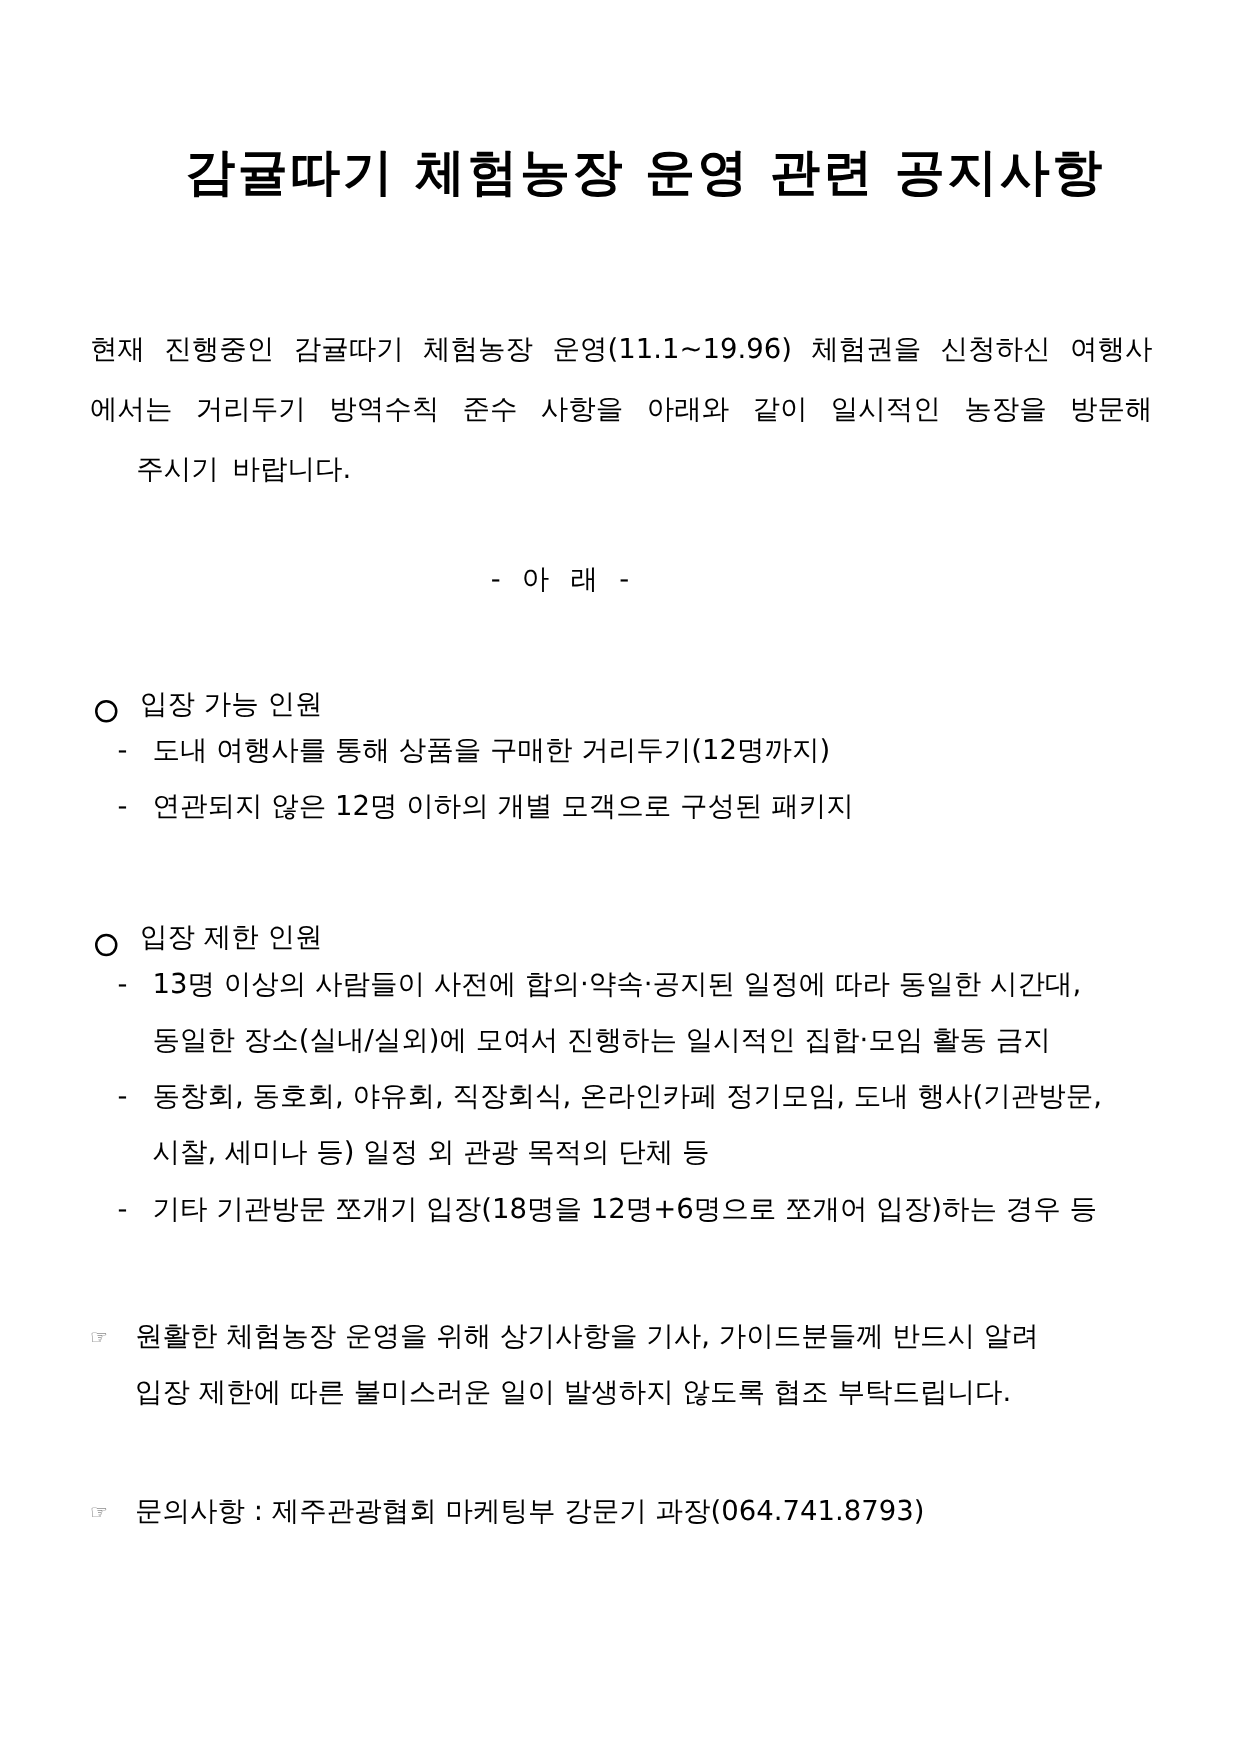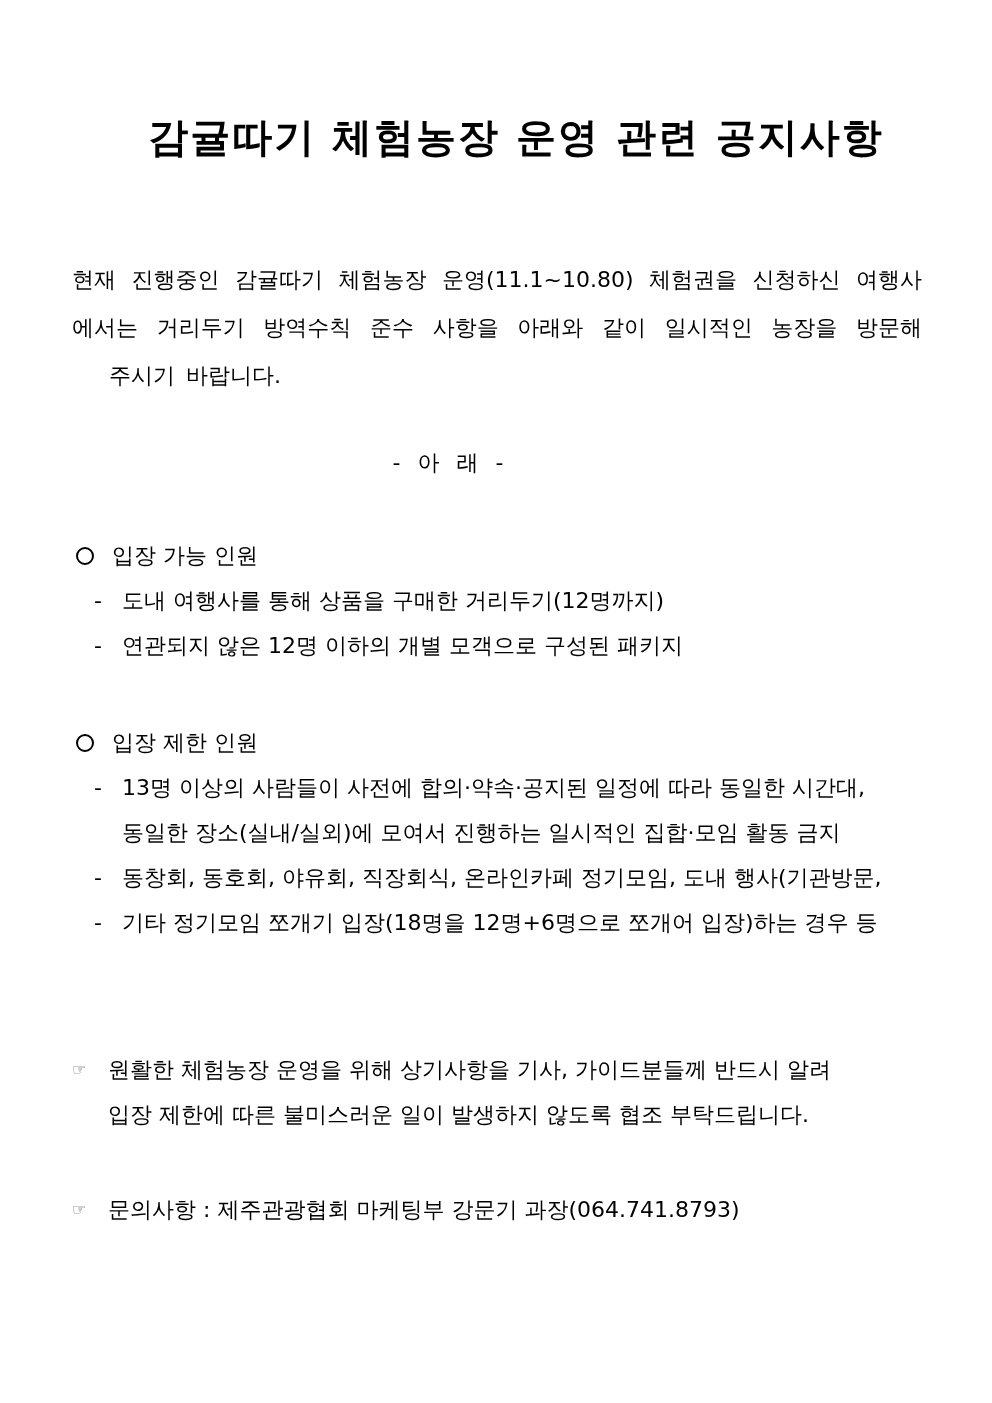--- a/index.html
+++ b/index.html
@@ -18,42 +18,42 @@
       font-size: 22px; line-height: 48px; text-align: justify;
       word-spacing: 4px;
     }
     .intro-line { display: block; white-space: nowrap; text-align-last: justify; }
     .intro-line.last { text-align-last: left; margin-left: 37px; }
     .below {
       position: absolute; left: 0; top: 448px; width: 896px; text-align: center;
       font-size: 22px; word-spacing: 10px;
     }
     .section { position: absolute; left: 72px; width: 860px; font-size: 22px; }
-    .section-head { display: flex; align-items: center; height: 44px; }
+    .section-head { display: flex; align-items: flex-end; height: 44px; }
     .circle-icon {
       display: inline-block; width: 14px; height: 14px; border: 2px solid #000;
       border-radius: 50%; margin-right: 18px; margin-left: 4px;
     }
     .item { display: flex; align-items: flex-start; line-height: 45px; }
     .dash { width: 28px; padding-left: 22px; flex: none; }
     .item-text { white-space: nowrap; }
     .cont { padding-left: 50px; white-space: nowrap; line-height: 45px; }
     .note { position: absolute; left: 72px; width: 860px; font-size: 22px; }
     .note-row { display: flex; align-items: center; line-height: 45px; }
     .hand-icon { width: 28px; flex: none; font-size: 16px; color: #555; margin-right: 8px; }
     .note-cont { padding-left: 36px; white-space: nowrap; line-height: 45px; }
   </style>
 </head>
 <body>
 
 <div class="page">
   <div class="title">감귤따기 체험농장 운영 관련 공지사항</div>
 
   <div class="intro">
-    <span class="intro-line">현재 진행중인 감귤따기 체험농장 운영(11.1~10.80) 체험권을 신청하신 여행사</span>
+    <span class="intro-line">현재 진행중인 감귤따기 체험농장 운영(11.1~19.96) 체험권을 신청하신 여행사</span>
     <span class="intro-line">에서는 거리두기 방역수칙 준수 사항을 아래와 같이 일시적인 농장을 방문해</span>
     <span class="intro-line last">주시기 바랍니다.</span>
   </div>
 
   <div class="below">- 아  래 -</div>
 
   <div class="section" style="top:534px;">
     <div class="section-head">
       <span class="circle-icon"></span>
       <span>입장 가능 인원</span>
@@ -75,23 +75,24 @@
     </div>
     <div class="item">
       <span class="dash">-</span>
       <span class="item-text">13명 이상의 사람들이 사전에 합의·약속·공지된 일정에 따라 동일한 시간대,</span>
     </div>
     <div class="cont">동일한 장소(실내/실외)에 모여서 진행하는 일시적인 집합·모임 활동 금지</div>
     <div class="item">
       <span class="dash">-</span>
       <span class="item-text">동창회, 동호회, 야유회, 직장회식, 온라인카페 정기모임, 도내 행사(기관방문,</span>
     </div>
+    <div class="cont">시찰, 세미나 등) 일정 외 관광 목적의 단체 등</div>
     <div class="item">
       <span class="dash">-</span>
-      <span class="item-text">기타 정기모임 쪼개기 입장(18명을 12명+6명으로 쪼개어 입장)하는 경우 등</span>
+      <span class="item-text">기타 기관방문 쪼개기 입장(18명을 12명+6명으로 쪼개어 입장)하는 경우 등</span>
     </div>
   </div>
 
   <div class="note" style="top:1047px;">
     <div class="note-row">
       <span class="hand-icon">☞</span>
       <span>원활한 체험농장 운영을 위해 상기사항을 기사, 가이드분들께 반드시 알려</span>
     </div>
     <div class="note-cont">입장 제한에 따른 불미스러운 일이 발생하지 않도록 협조 부탁드립니다.</div>
   </div>

